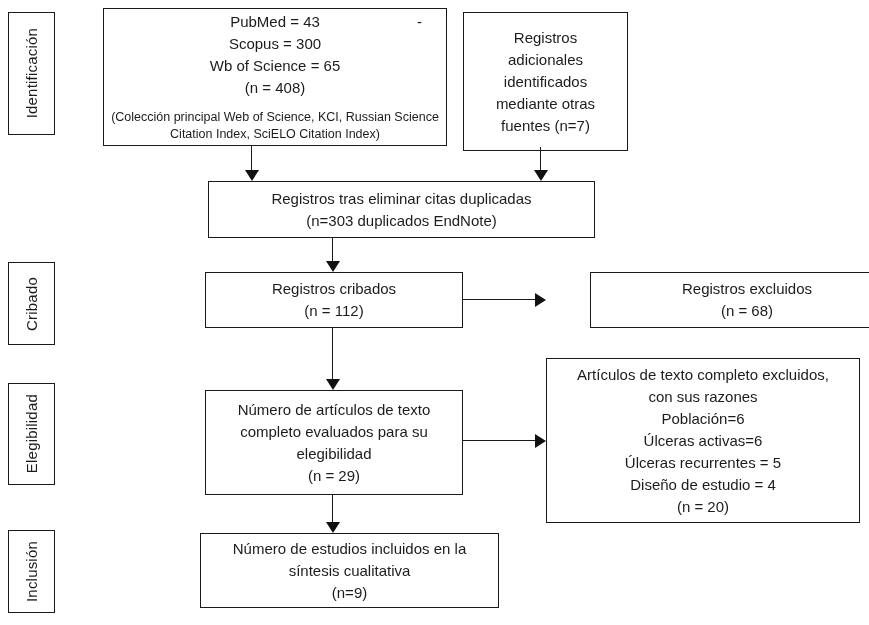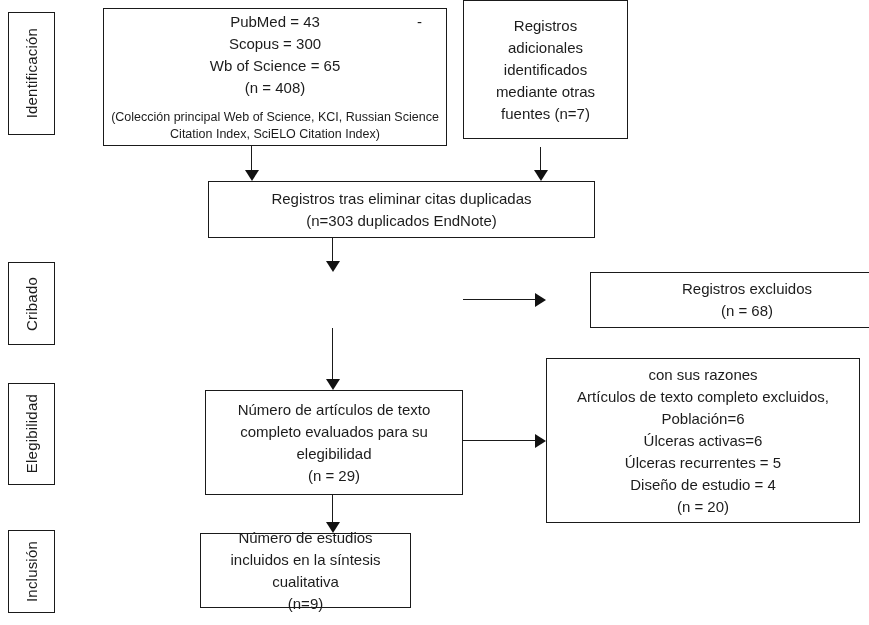--- a/index.html
+++ b/index.html
@@ -66,27 +66,27 @@
     border-left:11px solid #111111;
   }
 
   
   #stage-identification{left:8px;top:12px;width:47px;height:123px;}
   #stage-screening{left:8px;top:262px;width:47px;height:83px;}
   #stage-eligibility{left:8px;top:383px;width:47px;height:102px;}
   #stage-inclusion{left:8px;top:530px;width:47px;height:83px;}
 
   #box-sources{left:103px;top:8px;width:344px;height:138px;padding:2px 6px;}
-  #box-additional{left:463px;top:0;width:165px;height:139px;padding:20px 14px;}
+  #box-additional{left:463px;top:12px;width:165px;height:139px;padding:20px 14px;}
   #box-dedup{left:208px;top:181px;width:387px;height:57px;justify-content:center;}
   #box-screened{left:205px;top:272px;width:258px;height:56px;}
   #box-excluded{left:546px;top:272px;width:314px;height:56px;margin-left:44px;}
   #box-fulltext{left:205px;top:390px;width:258px;height:105px;padding:16px 16px;}
   #box-ft-excluded{left:546px;top:358px;width:314px;height:165px;padding:2px 6px;}
-  #box-included{left:200px;top:533px;width:211px;height:75px;padding:2px 14px;}
+  #box-included{left:200px;top:533px;width:299px;height:75px;padding:2px 14px;}
 
   #arrow-sources-line{left:251px;top:146px;height:26px;}
   #arrow-sources-head{left:245px;top:170px;}
   #arrow-additional-line{left:540px;top:147px;height:25px;}
   #arrow-additional-head{left:534px;top:170px;}
   #arrow-dedup-line{left:332px;top:238px;height:25px;}
   #arrow-dedup-head{left:326px;top:261px;}
   #arrow-screened-line{left:332px;top:328px;height:53px;}
   #arrow-screened-head{left:326px;top:379px;}
   #arrow-fulltext-line{left:332px;top:495px;height:29px;}
@@ -125,34 +125,38 @@
 
   <div class="box" id="box-additional">
     <span>Registros adicionales identificados mediante otras fuentes (n=7)</span>
   </div>
 
   <div class="box" id="box-dedup">
     <span>Registros tras eliminar citas duplicadas</span>
     <span>(n=303 duplicados EndNote)</span>
   </div>
 
+  <div class="box" id="box-screened">
+    <span>Registros cribados</span>
+    <span>(n = 112)</span>
+  </div>
 
   <div class="box" id="box-excluded">
     <span>Registros excluidos</span>
     <span>(n = 68)</span>
   </div>
 
   <div class="box" id="box-fulltext">
     <span>Número de artículos de texto completo evaluados para su elegibilidad</span>
     <span>(n = 29)</span>
   </div>
 
   <div class="box" id="box-ft-excluded">
+    <span>Artículos de texto completo excluidos,</span>
     <span>con sus razones</span>
-    <span>Artículos de texto completo excluidos,</span>
     <span>Población=6</span>
     <span>Úlceras activas=6</span>
     <span>Úlceras recurrentes = 5</span>
     <span>Diseño de estudio = 4</span>
     <span>(n = 20)</span>
   </div>
 
   <div class="box" id="box-included">
     <span>Número de estudios incluidos en la síntesis cualitativa</span>
     <span>(n=9)</span>

